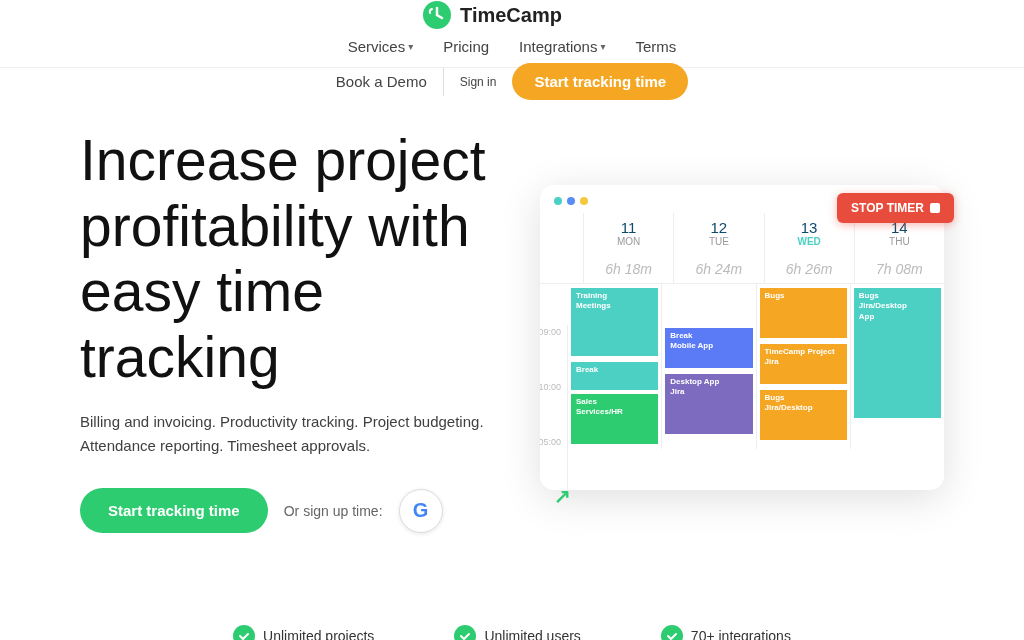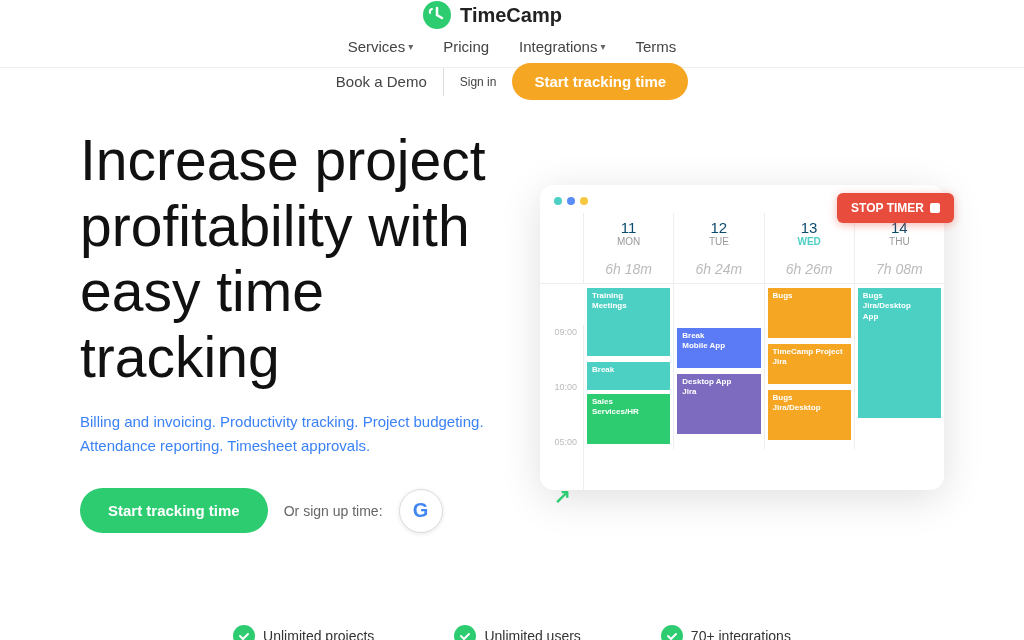--- a/index.html
+++ b/index.html
@@ -27,21 +27,21 @@
       padding: 10px 22px; font-size: 15px; font-weight: 600; cursor: pointer; white-space: nowrap;
     }
 
     
     .hero {
       display: flex; align-items: center; justify-content: space-between;
       padding: 60px 80px 40px 80px; min-height: 460px; gap: 40px;
     }
     .hero-left { max-width: 420px; flex-shrink: 0; }
     .hero-title { font-size: 57px; font-weight: 400; line-height: 1.15; color: #111; margin-bottom: 20px; }
-    .hero-subtitle { font-size: 15px; color: #3b82f6; line-height: 1.6; margin-bottom: 30px; }
+    .hero-subtitle { font-size: 15px; color: #404040; line-height: 1.6; margin-bottom: 30px; }
     .hero-actions { display: flex; align-items: center; gap: 16px; margin-bottom: 14px; }
     .btn-cta {
       background: #2ecc71; color: #fff; border: none; border-radius: 50px;
       padding: 14px 28px; font-size: 15px; font-weight: 600; cursor: pointer; white-space: nowrap;
     }
     .or-signup { font-size: 14px; color: #666; }
     .google-btn {
       width: 44px; height: 44px; border-radius: 50%; border: 1px solid #ddd;
       background: #fff; cursor: pointer; display: flex; align-items: center; justify-content: center;
       font-size: 20px; font-weight: 700; color: #4285f4; box-shadow: 0 1px 4px rgba(0,0,0,0.1);
@@ -65,21 +65,21 @@
     }
     .cal-time-col { width: 44px; flex-shrink: 0; border-right: 1px solid #eee; }
     .cal-day {
       flex: 1; text-align: center; padding: 6px 4px; border-right: 1px solid #eee;
     }
     .cal-day:last-child { border-right: none; }
     .cal-day-num { font-size: 15px; font-weight: 400; color: #0c4a6e; }
     .cal-day-name { font-size: 10px; color: #999; text-transform: uppercase; }
     .cal-hours { font-size: 14px; color: #bbb; margin-top: 14px; font-style: italic; }
     .cal-body { display: flex; min-height: 180px; position: relative; }
-    .cal-time-labels { width: 44px; flex-shrink: 0; border-right: 1px solid #eee; margin-top: 41px; }
+    .cal-time-labels { width: 28px; flex-shrink: 0; border-right: 1px solid #eee; margin-top: 41px; }
     .cal-time-label { height: 55px; display: flex; align-items: flex-start; justify-content: flex-end; padding: 2px 6px 0 0; font-size: 9px; color: #bbb; }
     .cal-columns { display: flex; flex: 1; }
     .cal-col { flex: 1; border-right: 1px solid #eee; position: relative; height: 165px; }
     .cal-col:last-child { border-right: none; }
 
     
     .cal-event {
       position: absolute; border-radius: 0; padding: 3px 5px;
       font-size: 8px; font-weight: 600; color: #fff; line-height: 1.3; overflow: hidden;
     }

